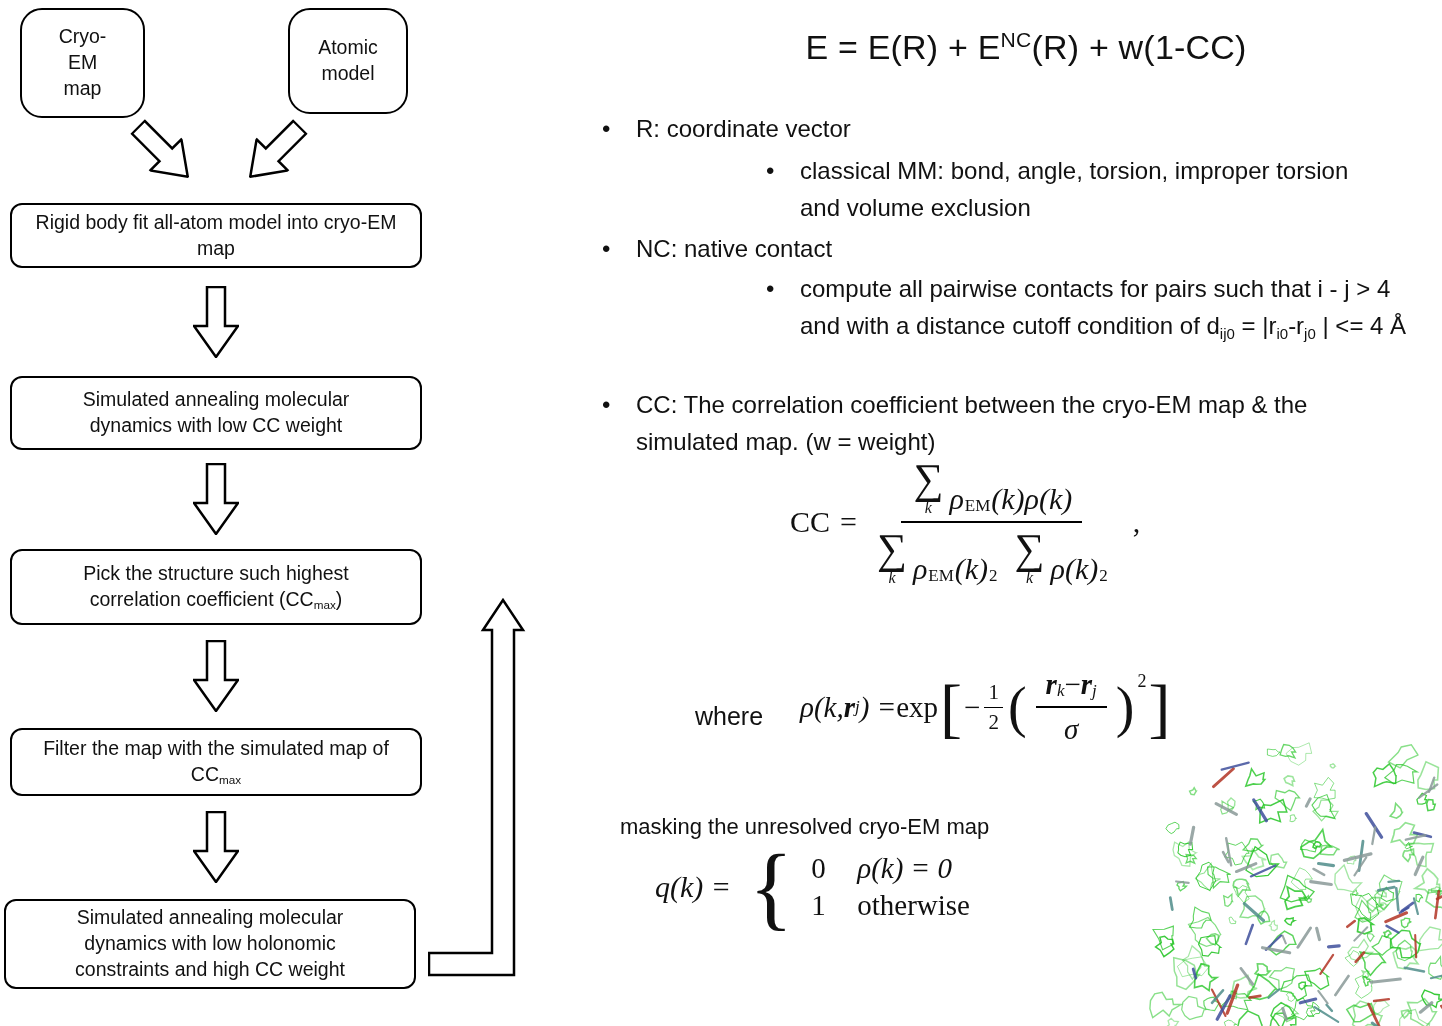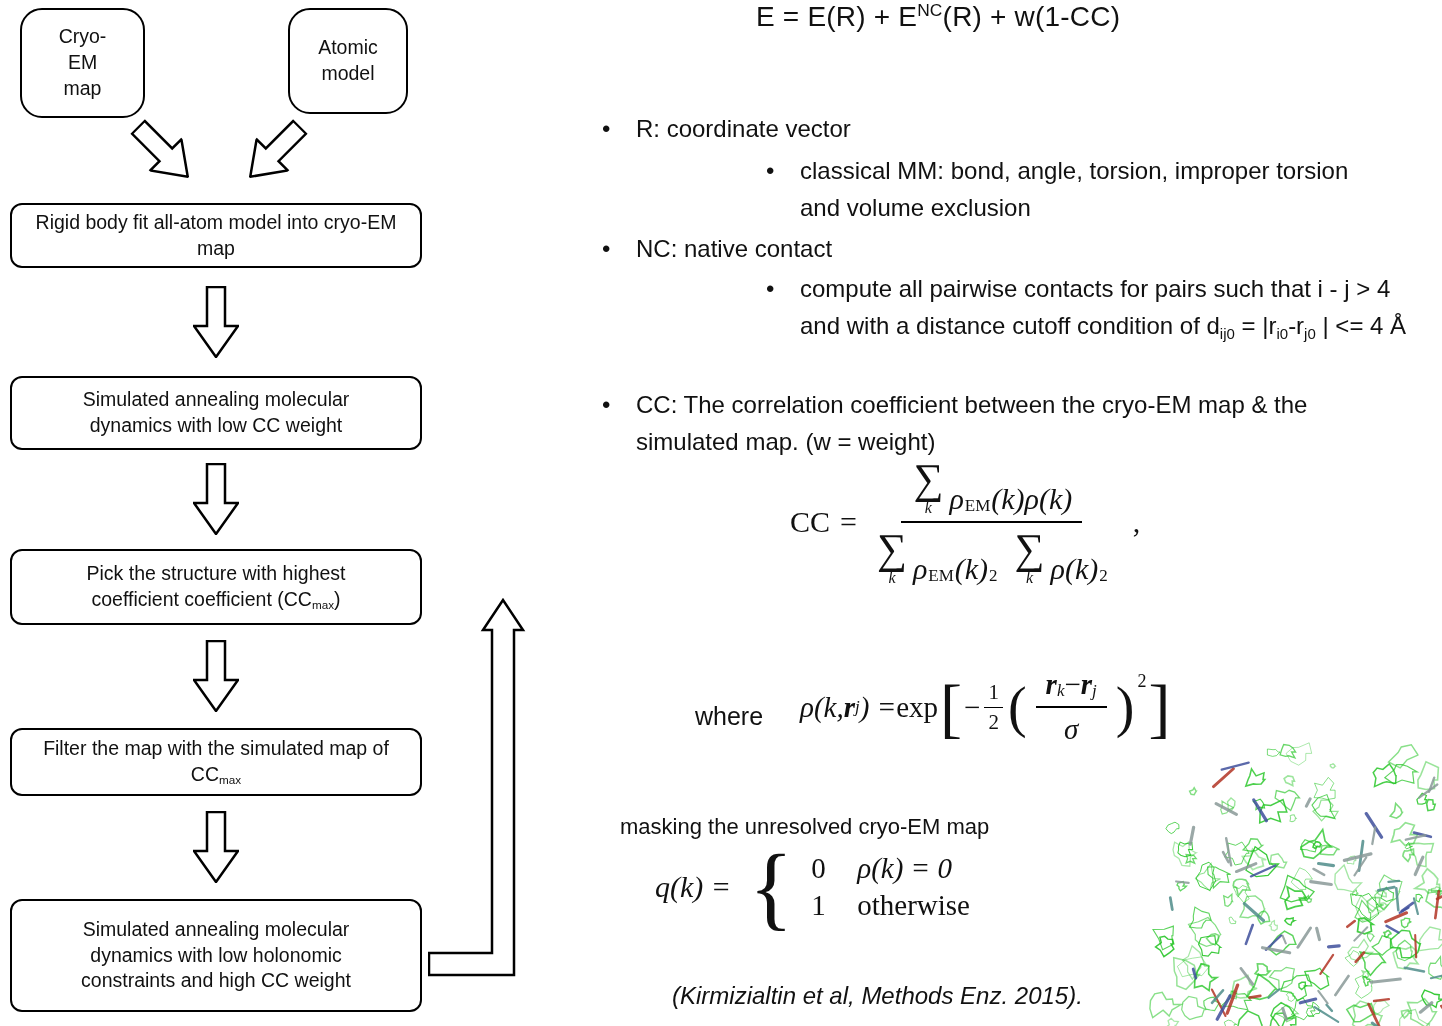--- a/index.html
+++ b/index.html
@@ -12,22 +12,22 @@
   .box.round{border-radius:22px;}
   .pad-sm{padding:0 12px;}
   .pad-md{padding:0 26px;}
   .pad-lg{padding:0 45px;}
   .arrow-svg{position:absolute;}
   
   .sub{font-size:60%;vertical-align:-18%;}
   .sup{font-size:62%;vertical-align:super;}
   .tsub{font-size:15px;vertical-align:-5px;}
   
-  .title-eq{position:absolute;left:756px;top:0;width:540px;text-align:left;
-            font-size:28px;letter-spacing:.2px;}
+  .title-eq{position:absolute;left:756px;top:28px;width:540px;text-align:center;
+            font-size:34px;letter-spacing:.2px;}
   .bullet-row{position:absolute;display:flex;font-size:24px;line-height:1.55;}
   .bullet-marker{flex:none;width:34px;}
   .equation{position:absolute;display:flex;align-items:center;
             font-family:"Liberation Serif","DejaVu Serif",serif;}
   .var{font-style:italic;}
   .boldv{font-weight:700;font-style:italic;}
   .frac{display:inline-flex;flex-direction:column;align-items:center;margin:0 8px;}
   .frac .num{display:flex;align-items:flex-end;justify-content:center;
              border-bottom:2px solid #000;padding:0 10px 5px;}
   .frac .den{display:flex;align-items:flex-end;justify-content:center;padding-top:5px;}
@@ -82,36 +82,36 @@
 
   <div class="box pad-lg" style="left:10px;top:376px;width:412px;height:74px;">
     <span>Simulated annealing molecular dynamics with low CC weight</span>
   </div>
 
   <svg class="arrow-svg" style="left:193px;top:463px;" width="46" height="72" viewBox="0 0 46 72">
     <polygon points="14,1 32,1 32,40 45,40 23,71 1,40 14,40" fill="#fff" stroke="#000" stroke-width="2.5"></polygon>
   </svg>
 
   <div class="box pad-lg" style="left:10px;top:549px;width:412px;height:76px;">
-    <span><span>Pick the structure with highest coefficient coefficient (CC</span><span class="sub">max</span><span>)</span></span>
+    <span><span>Pick the structure such highest correlation coefficient (CC</span><span class="sub">max</span><span>)</span></span>
   </div>
 
   <svg class="arrow-svg" style="left:193px;top:640px;" width="46" height="72" viewBox="0 0 46 72">
     <polygon points="14,1 32,1 32,40 45,40 23,71 1,40 14,40" fill="#fff" stroke="#000" stroke-width="2.5"></polygon>
   </svg>
 
   <div class="box pad-md" style="left:10px;top:728px;width:412px;height:68px;text-align:center;">
     <span><span>Filter the map with the simulated map of CC</span><span class="sub">max</span></span>
   </div>
 
   <svg class="arrow-svg" style="left:193px;top:811px;" width="46" height="72" viewBox="0 0 46 72">
     <polygon points="14,1 32,1 32,40 45,40 23,71 1,40 14,40" fill="#fff" stroke="#000" stroke-width="2.5"></polygon>
   </svg>
 
-  <div class="box pad-lg" style="left:10px;top:899px;width:412px;height:113px;">
+  <div class="box pad-lg" style="left:4px;top:899px;width:412px;height:90px;">
     <span>Simulated annealing molecular dynamics with low holonomic constraints and high CC weight</span>
   </div>
 
   <svg class="arrow-svg" style="left:428px;top:598px;" width="106" height="390" viewBox="0 0 106 390">
     <polygon points="55,32 75,2 95,32 86,32 86,377 1,377 1,355 64,355 64,32" fill="#fff" stroke="#000" stroke-width="2.5"></polygon>
   </svg>
 
   <div class="title-eq">
     <span>E = E(R) + E</span><span class="sup">NC</span><span>(R) + w(1-CC)</span>
   </div>
@@ -218,21 +218,20 @@
         <span class="cval">0</span>
         <span class="var">ρ(k) = 0</span>
       </div>
       <div class="case-row">
         <span class="cval">1</span>
         <span>otherwise</span>
       </div>
     </div>
   </div>
 
-  <div class="citation" style="left:672px;top:982px;">(Kirmizialtin et al, Methods Enz. 2015).</div>
 
   <div class="molecule">
     <svg width="294" height="284" viewBox="0 0 294 284">
         <path d="M53.0,221.7 L52.8,225.6 L49.9,228.8 L44.4,237.2 L39.6,229.8 L39.6,223.8 L34.6,218.2 L40.3,214.4 L44.1,203.9 L51.8,210.4 L54.3,216.8 L57.6,221.7 Z" fill="none" stroke="#21c421" stroke-width="1.25" opacity="0.40"></path>
         <path d="M295.5,257.1 L289.2,260.2 L288.0,265.3 L283.5,262.5 L278.8,263.4 L276.0,259.5 L273.7,254.0 L276.6,248.2 L283.4,250.7 L286.5,252.3 L291.2,252.7 L290.8,257.1 Z" fill="none" stroke="#21c421" stroke-width="1.41" opacity="0.89"></path>
         <path d="M163.5,157.1 L162.8,159.7 L160.3,160.5 L158.7,158.7 L157.8,158.1 L156.9,157.1 L156.1,154.8 L158.7,155.5 L160.4,153.6 L160.8,155.9 L162.3,157.1 Z" fill="none" stroke="#21c421" stroke-width="1.26" opacity="0.64"></path>
         <path d="M121.8,229.2 L118.1,232.8 L114.4,232.8 L111.4,233.2 L107.1,231.6 L110.1,227.9 L109.4,221.8 L115.0,222.0 L119.0,224.7 L119.4,229.2 Z" fill="none" stroke="#21c421" stroke-width="1.68" opacity="0.67"></path>
         <path d="M269.4,92.7 L265.6,101.5 L256.9,103.4 L251.8,97.9 L243.4,100.1 L245.8,92.7 L246.6,87.8 L251.5,86.5 L257.4,80.6 L266.4,83.3 L262.2,92.7 Z" fill="none" stroke="#21c421" stroke-width="1.68" opacity="0.49"></path>
         <path d="M98.4,111.3 L95.8,115.8 L93.5,121.7 L87.1,123.0 L84.4,116.3 L76.5,114.9 L80.5,108.9 L79.8,101.0 L87.6,103.3 L93.9,100.0 L97.7,105.6 L101.2,111.3 Z" fill="none" stroke="#21c421" stroke-width="0.82" opacity="0.86"></path>
         <path d="M233.9,169.1 L222.2,176.1 L214.5,178.3 L210.4,172.1 L207.6,164.7 L213.0,153.6 L221.9,162.4 L231.9,169.1 Z" fill="none" stroke="#21c421" stroke-width="1.18" opacity="0.39"></path>

